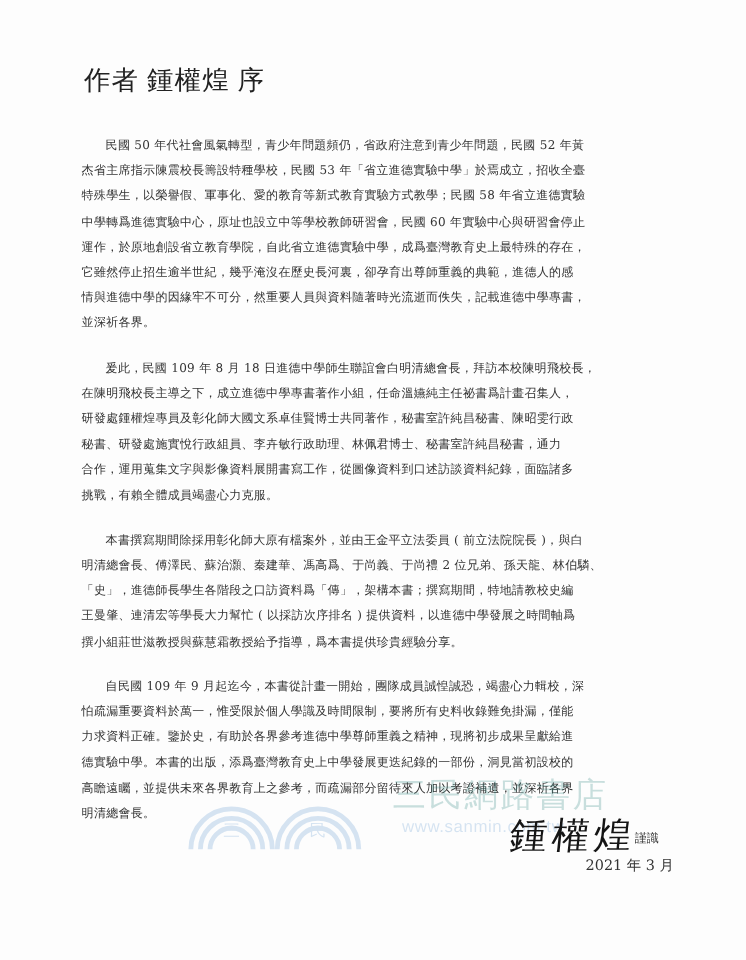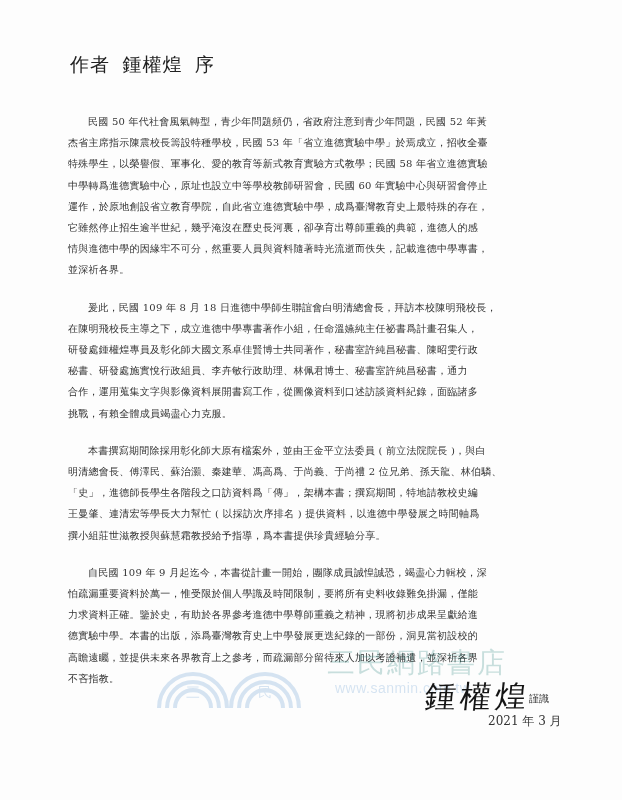--- a/index.html
+++ b/index.html
@@ -19,24 +19,24 @@
     position: absolute;
     left: 0; top: 0;
     width: 622px;
     height: 800px;
     background: #fdfdfd;
   }
   .title {
     position: absolute;
     left: 70px;
     top: 52px;
-    font-size: 19px;
+    font-size: 22px;
     letter-spacing: 1px;
     color: #222;
-    font-family: Liberation Mono, monospace;
+    font-family: Liberation Serif, serif;
     white-space: nowrap;
   }
   .body-text {
     position: absolute;
     left: 68px;
     top: 111px;
     width: 487px;
     font-size: 10px;
     line-height: 21.2px;
     color: #333;
@@ -157,21 +157,21 @@
       <span class="line">「史」，進德師長學生各階段之口訪資料爲「傳」，架構本書；撰寫期間，特地請教校史編</span>
       <span class="line">王曼肇、連清宏等學長大力幫忙 ( 以採訪次序排名 ) 提供資料，以進德中學發展之時間軸爲</span>
       <span class="line">撰小組莊世滋教授與蘇慧霜教授給予指導，爲本書提供珍貴經驗分享。</span>
     </p>
     <p>
       <span class="line first">自民國 109 年 9 月起迄今，本書從計畫一開始，團隊成員誠惶誠恐，竭盡心力輯校，深</span>
       <span class="line">怕疏漏重要資料於萬一，惟受限於個人學識及時間限制，要將所有史料收錄難免掛漏，僅能</span>
       <span class="line">力求資料正確。鑒於史，有助於各界參考進德中學尊師重義之精神，現將初步成果呈獻給進</span>
       <span class="line">德實驗中學。本書的出版，添爲臺灣教育史上中學發展更迭紀錄的一部份，洞見當初設校的</span>
       <span class="line">高瞻遠矚，並提供未來各界教育上之參考，而疏漏部分留待來人加以考證補遺，並深祈各界</span>
-      <span class="line">不吝指教。</span>
+      <span class="line">明清總會長。</span>
     </p>
   </div>
 
   <div class="watermark">
     <svg class="wm-arcs" viewBox="0 0 150 64">
       <g fill="none" stroke="#4a8ac9" stroke-width="4">
         <path d="M4 64 A34 34 0 0 1 72 64"></path>
         <path d="M12 64 A26 26 0 0 1 64 64"></path>
         <path d="M20 64 A18 18 0 0 1 56 64"></path>
         <path d="M76 64 A34 34 0 0 1 144 64"></path>

